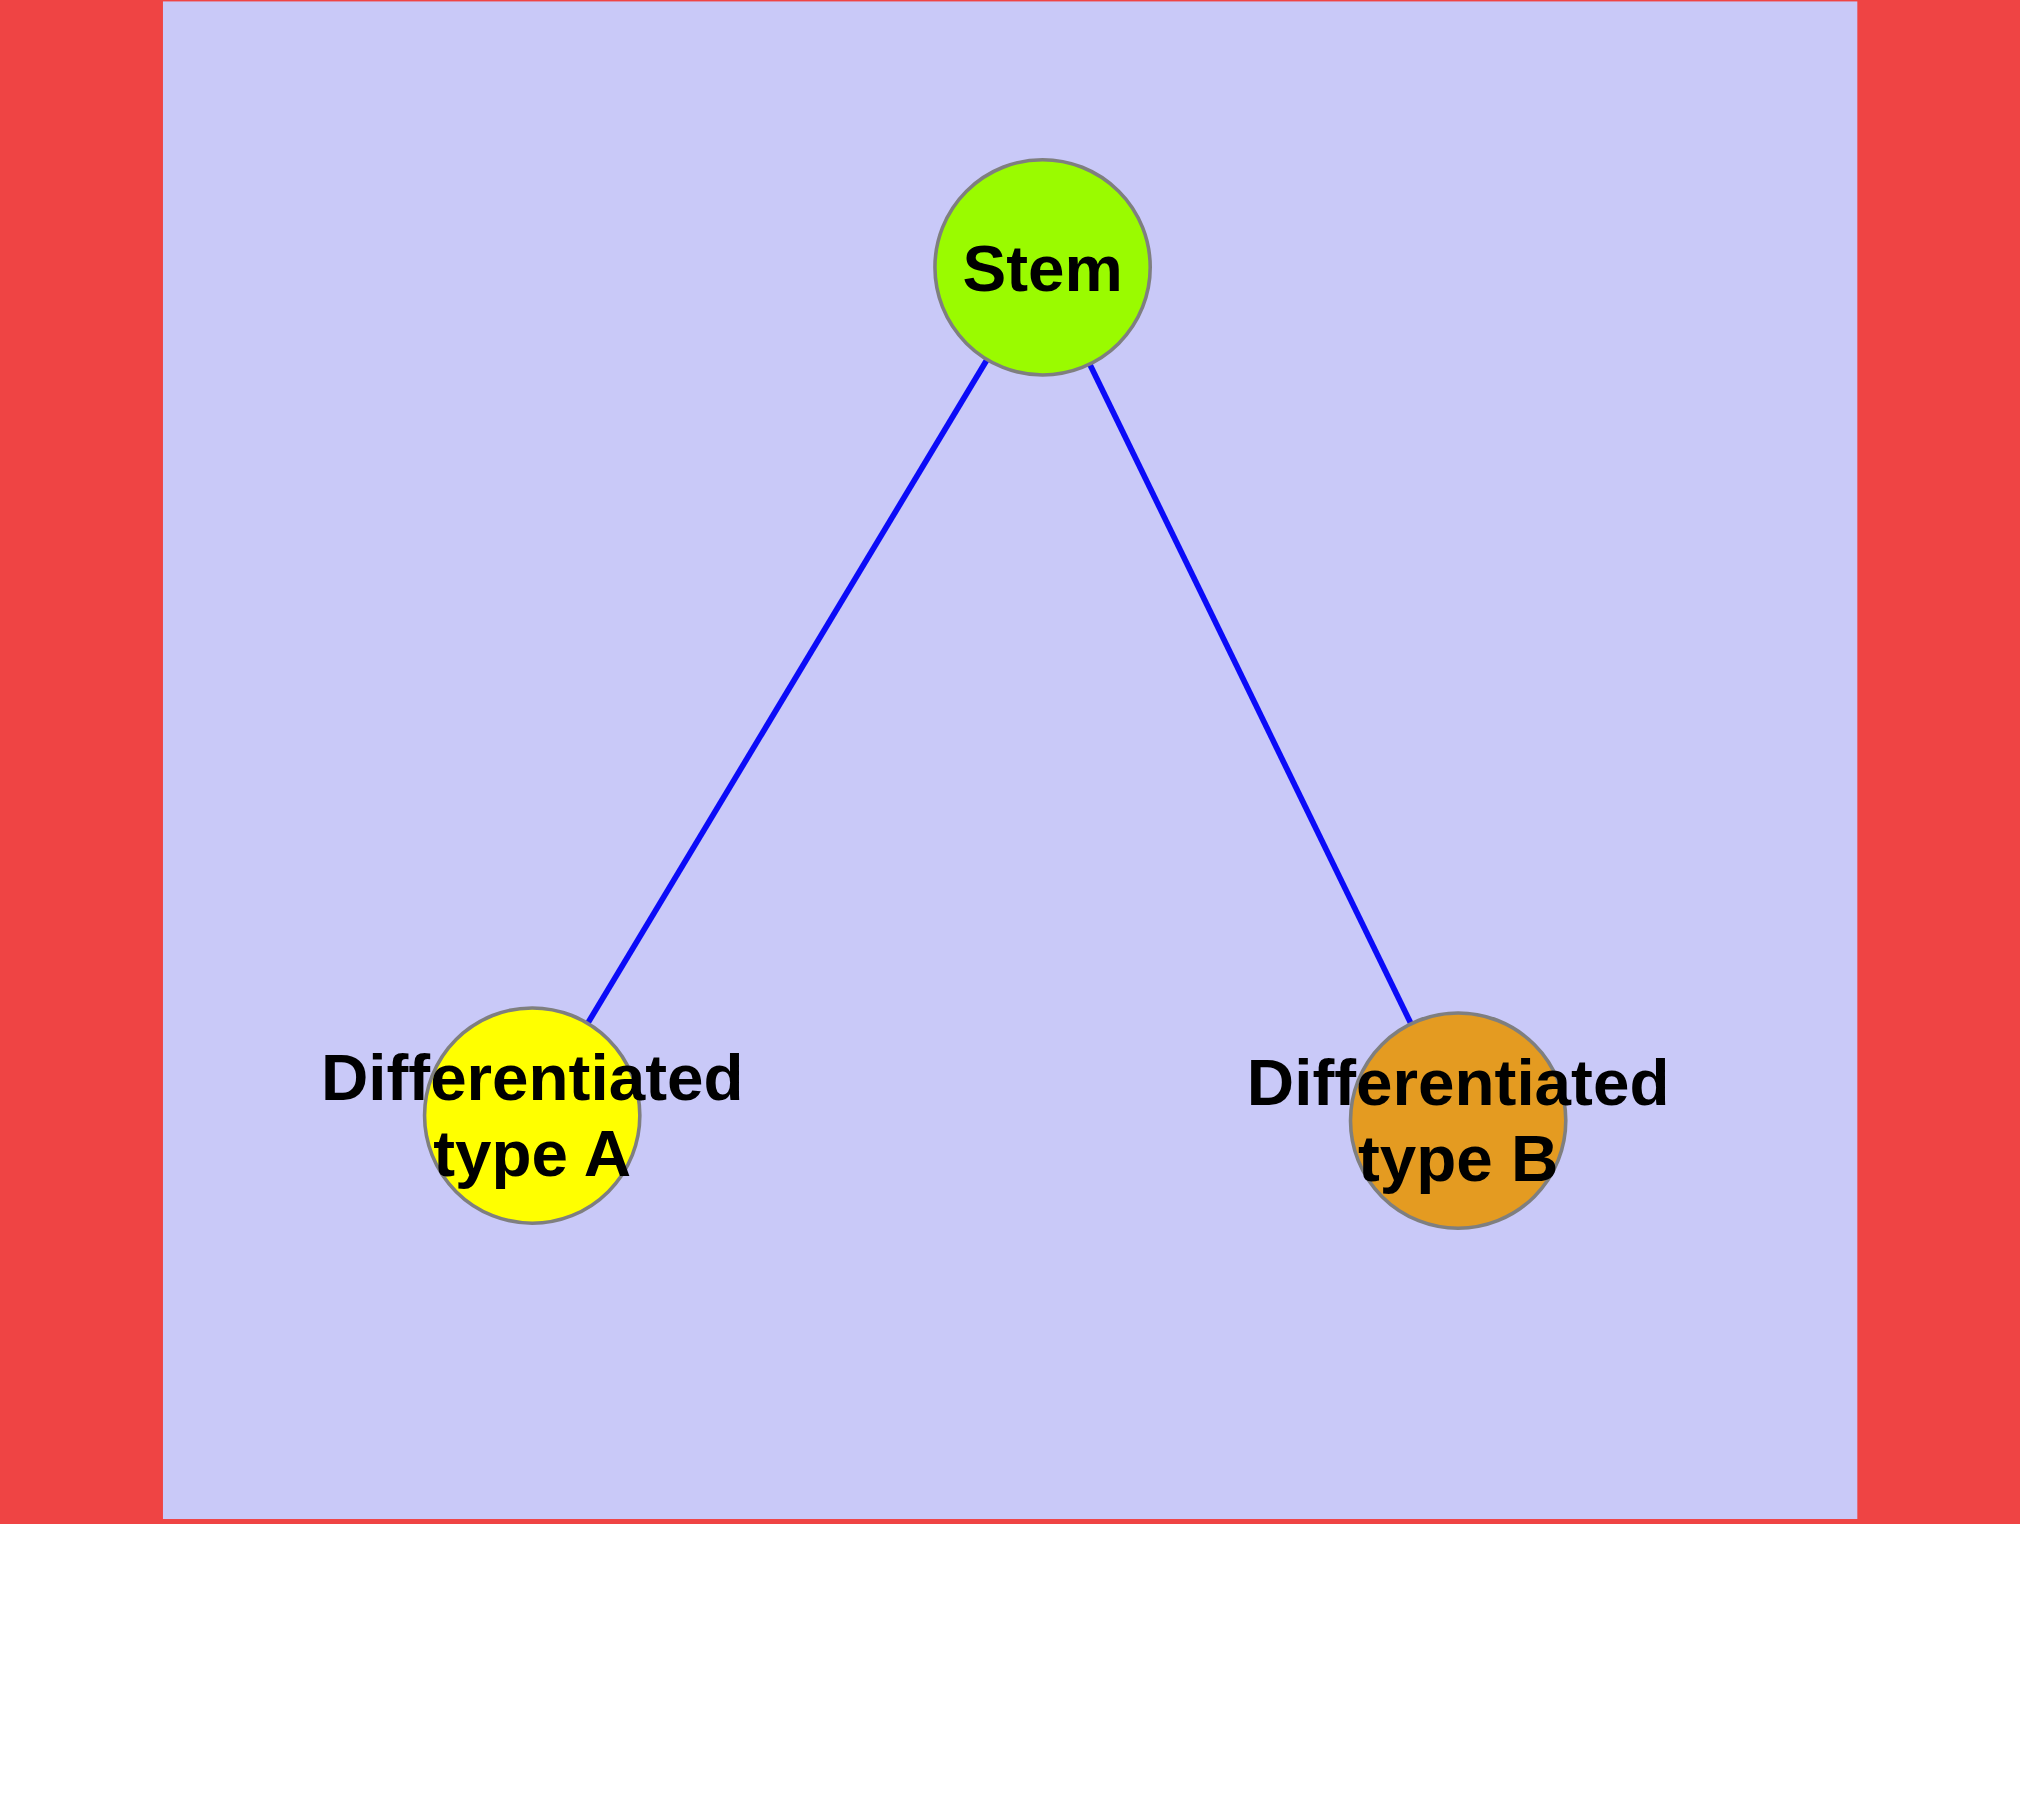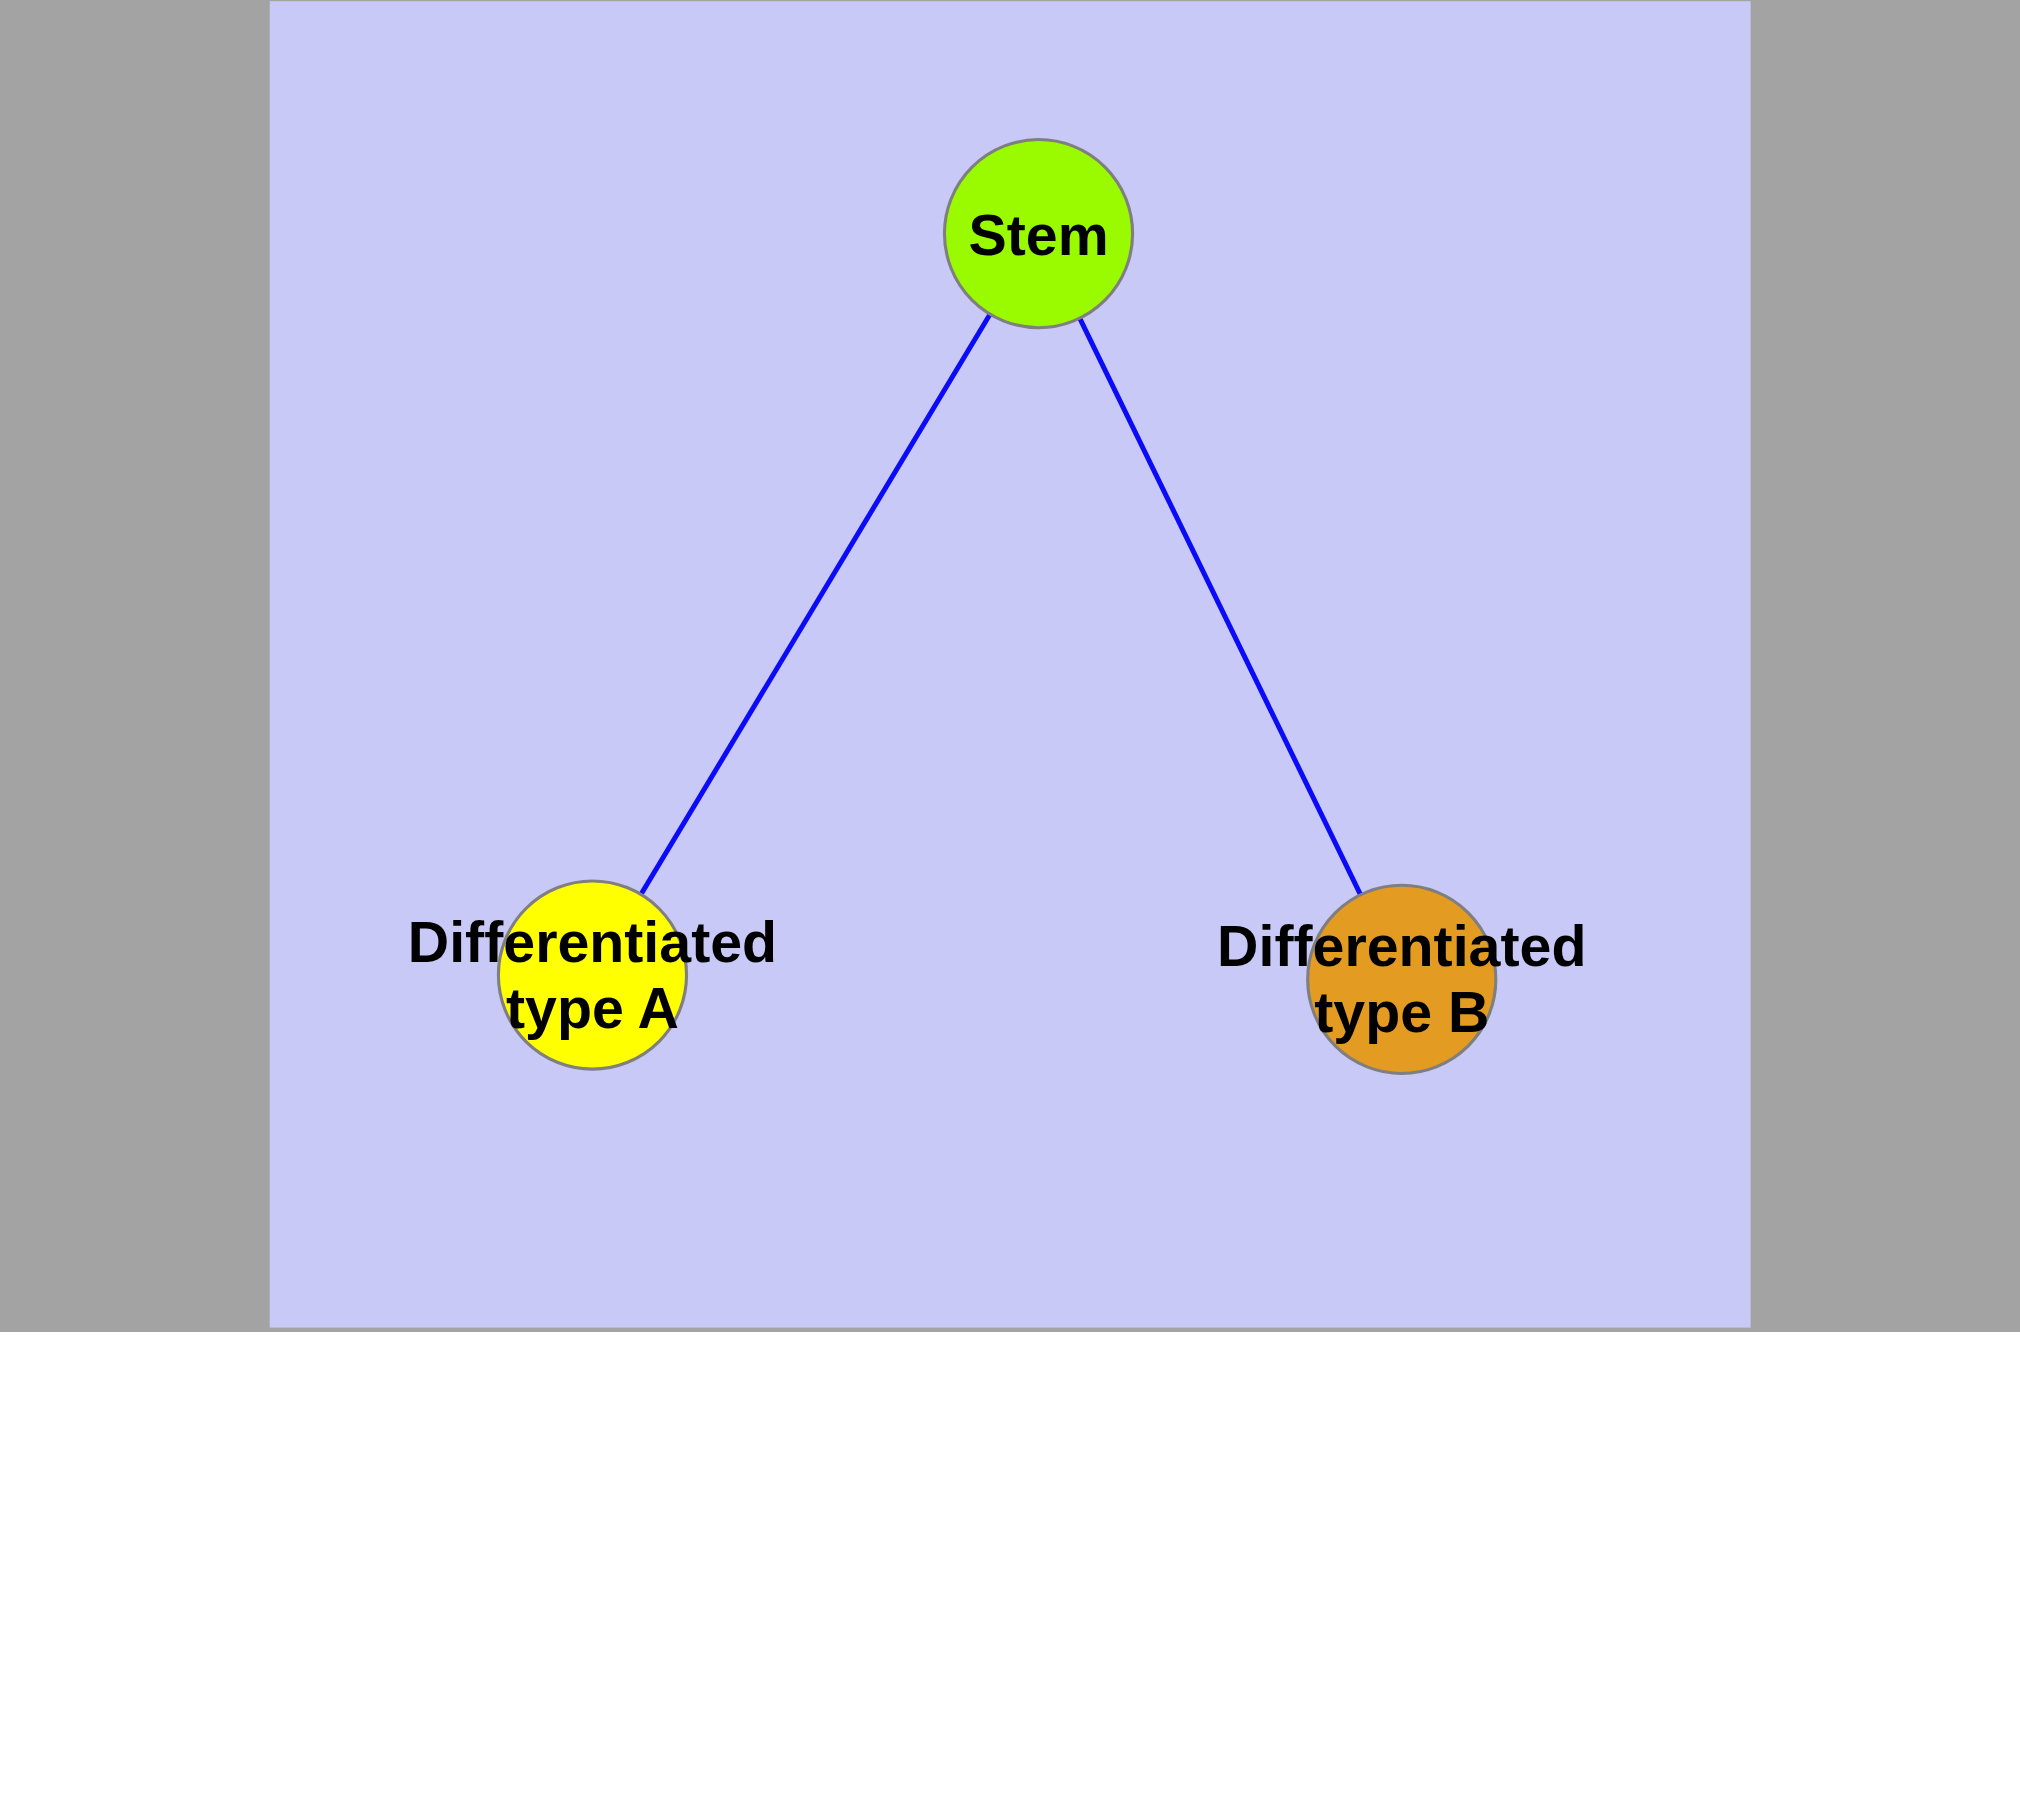--- a/index.html
+++ b/index.html
@@ -3,22 +3,22 @@
 <meta charset="utf-8">
 <style>
   html, body {
     margin: 0;
     padding: 0;
     background: #ffffff;
   }
   .stage {
     position: relative;
     width: 2021px;
-    height: 1332px;
-    background: #a3a3a3;
+    height: 1524px;
+    background: #ef4444;
     overflow: hidden;
   }
   svg.graph {
     display: block;
     width: 100%;
     height: 100%;
   }
   .edge {
     stroke-width: 8;
     fill: none;

